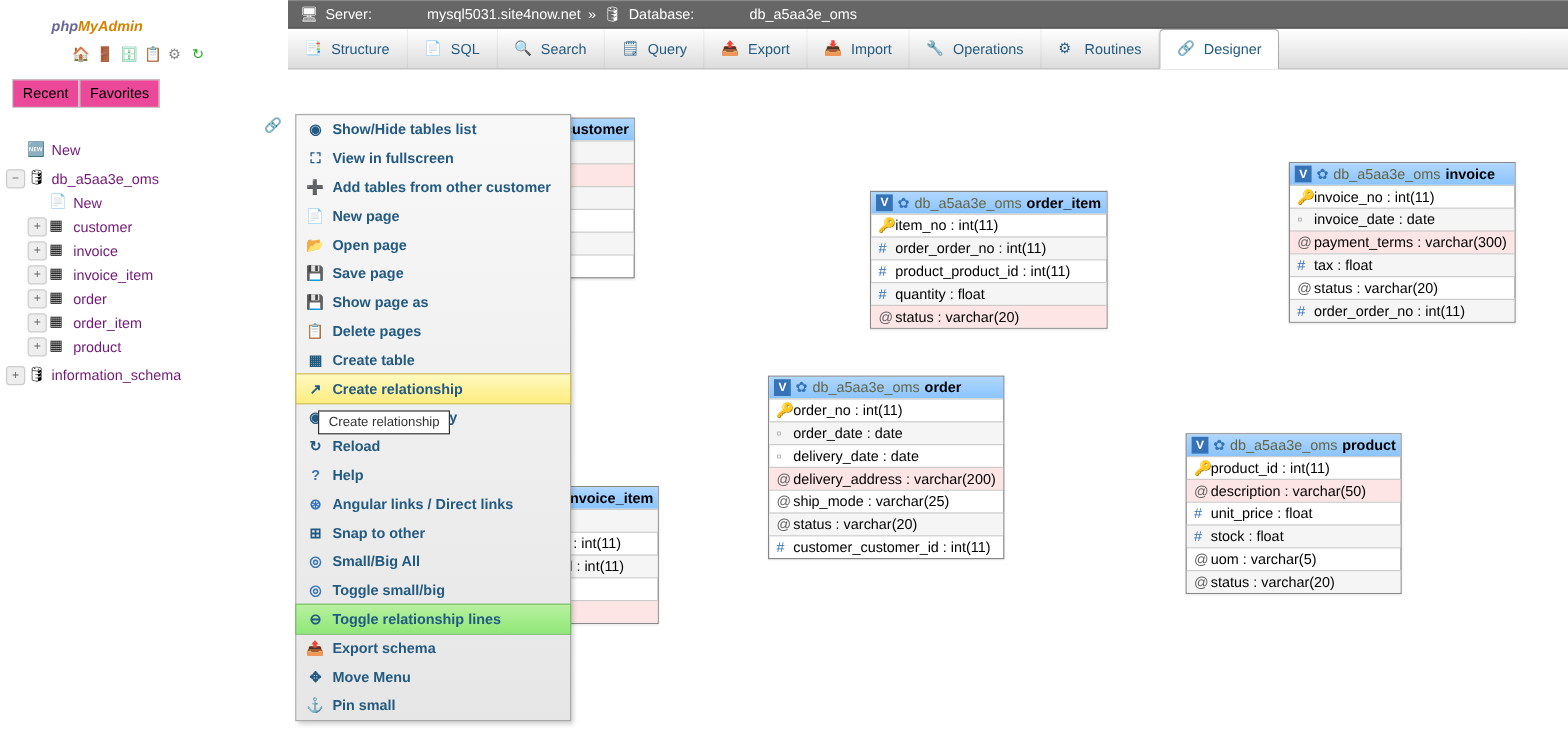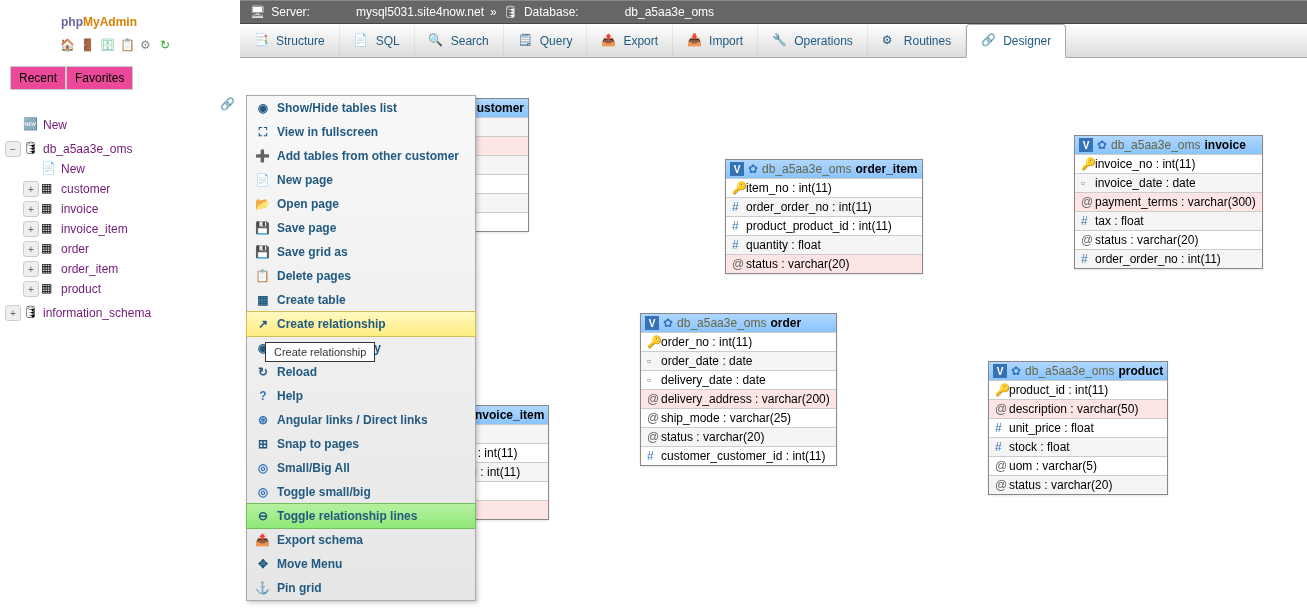--- a/index.html
+++ b/index.html
@@ -1,19 +1,19 @@
 <!DOCTYPE html>
 <html><head>
 <meta charset="utf-8">
 <style>
 * { margin: 0; padding: 0; box-sizing: border-box; font-family: sans-serif; font-size: 12px; }
 body { background: #fff; width: 1307px; height: 610px; position: relative; overflow: hidden; }
 
 
-.logo { position: absolute; top: 2px; left: 61px; font-size: 26px; font-weight: bold; }
+.logo { position: absolute; top: 2px; left: 43px; font-size: 26px; font-weight: bold; font-style: italic; }
 .logo-php { color: #666699; }
 .logo-my { color: #d68200; }
 .logo-admin { color: #d68200; }
 
 
 .top-icons { position: absolute; top: 38px; left: 60px; display: flex; gap: 4px; }
 .top-icons span { width: 16px; height: 16px; display: inline-block; }
 .icon-home { color: #d68200; }
 .icon-logout { color: #486; }
 .icon-sql { color: #5b8; }
@@ -413,21 +413,21 @@
   <div class="ctx-item">
       <span class="ctx-icon">📂</span>
       <span>Open page</span>
     </div>
   <div class="ctx-item">
       <span class="ctx-icon">💾</span>
       <span>Save page</span>
     </div>
   <div class="ctx-item">
       <span class="ctx-icon">💾</span>
-      <span>Save grid as</span>
+      <span>Show page as</span>
     </div>
   <div class="ctx-item">
       <span class="ctx-icon">📋</span>
       <span>Delete pages</span>
     </div>
   <div class="ctx-item">
       <span class="ctx-icon">▦</span>
       <span>Create table</span>
     </div>
   <div class="ctx-item highlight-yellow">
@@ -445,21 +445,21 @@
   <div class="ctx-item">
       <span class="ctx-icon" style="color:#3573b6;">?</span>
       <span>Help</span>
     </div>
   <div class="ctx-item">
       <span class="ctx-icon" style="color:#3573b6;">⊛</span>
       <span>Angular links / Direct links</span>
     </div>
   <div class="ctx-item">
       <span class="ctx-icon">⊞</span>
-      <span>Snap to pages</span>
+      <span>Snap to other</span>
     </div>
   <div class="ctx-item">
       <span class="ctx-icon" style="color:#3573b6;">◎</span>
       <span>Small/Big All</span>
     </div>
   <div class="ctx-item">
       <span class="ctx-icon" style="color:#3573b6;">◎</span>
       <span>Toggle small/big</span>
     </div>
   <div class="ctx-item highlight-green">
@@ -469,17 +469,17 @@
   <div class="ctx-item">
       <span class="ctx-icon">📤</span>
       <span>Export schema</span>
     </div>
   <div class="ctx-item">
       <span class="ctx-icon">✥</span>
       <span>Move Menu</span>
     </div>
   <div class="ctx-item">
       <span class="ctx-icon">⚓</span>
-      <span>Pin grid</span>
+      <span>Pin small</span>
     </div>
 </div>
 
 <div class="tooltip">Create relationship</div>
 
 </body></html>

